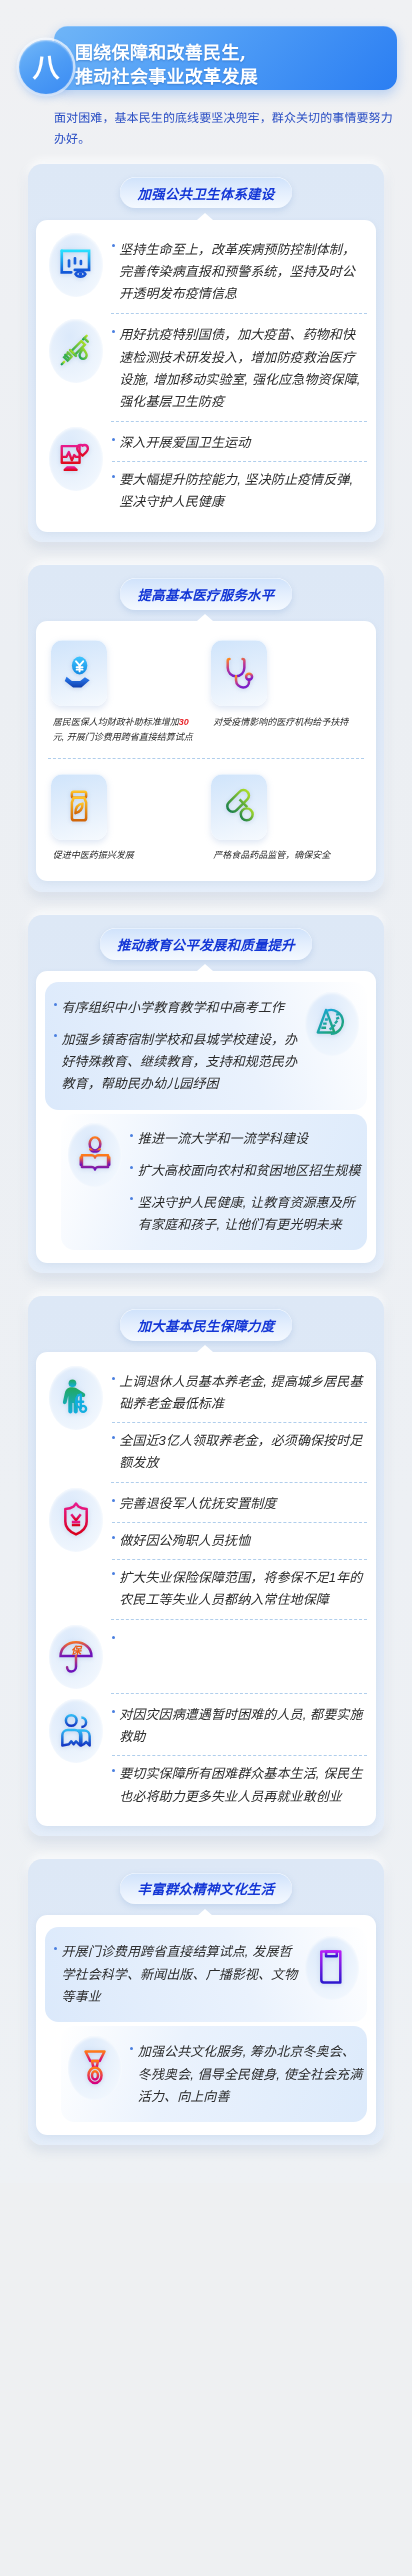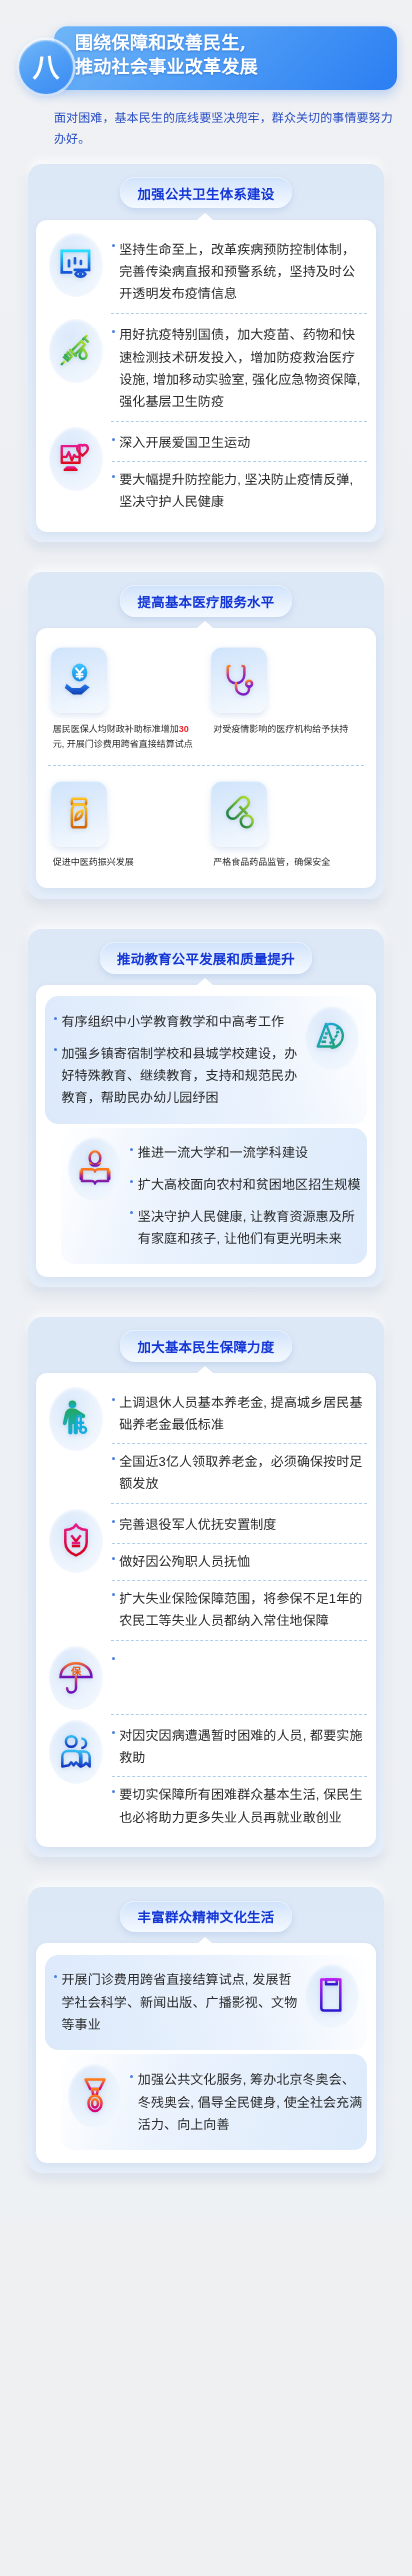--- a/index.html
+++ b/index.html
@@ -56,21 +56,21 @@
     color: #fff;
     font-size: 27px;
     font-weight: 700;
     line-height: 1;
     z-index: 3;
     font-family: "DejaVu Serif", "Liberation Serif", serif;
   }
   .header-title {
     position: absolute;
     left: 75px;
-    top: 31px;
+    top: 41px;
     width: 314px;
     color: #fff;
     font-size: 18px;
     font-weight: 700;
     line-height: 1.32;
     letter-spacing: 0.3px;
     z-index: 2;
     text-shadow: 0 1px 2.1px rgba(20,70,150,.35);
     font-family: "DejaVu Serif", "Liberation Serif", serif;
   }
@@ -80,26 +80,27 @@
     width: 340px;
     color: #2a4ec4;
     font-size: 12px;
     line-height: 1.75;
     letter-spacing: 0.1px;
   }
 
   
   .section {
     position: relative;
-    margin: 0 28px 30px 28px;
+    margin: 0 28px 23px 28px;
     padding: 13.4px 8.2px 10.3px 8.2px;
     border-radius: 14.4px;
     background: linear-gradient(180deg,#dde8f6 0%,#dfe9f7 55%,#e4edf9 100%);
     box-shadow: 0 5.2px 10.3px rgba(150,170,200,.25),
                 0 -3.1px 8.2px rgba(255,255,255,.9);
+    font-style: italic;
   }
   .section::before{
     content:"";
     position:absolute; left:-5.2px; right:-5.2px; top:-5.2px; bottom:-5.2px;
     border-radius:18.5px;
     background: radial-gradient(ellipse at 50% 12%, rgba(255,255,255,.9) 0%, rgba(255,255,255,0) 60%);
     z-index:-1;
   }
 
   .sec-pill {

